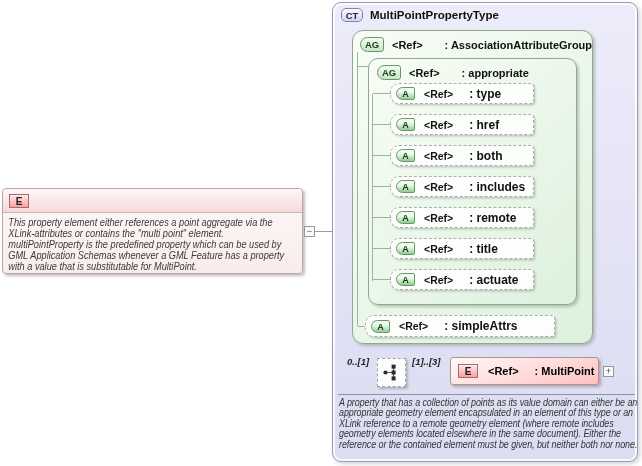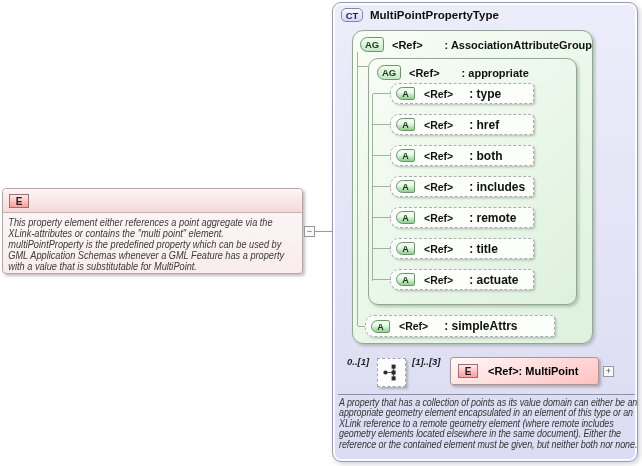--- a/index.html
+++ b/index.html
@@ -75,21 +75,21 @@
     box-shadow:1.5px 1.5px 2px rgba(110,110,110,.4);
     display:flex;align-items:center;justify-content:center;}
 
   
   .mp-box{position:absolute;left:450px;top:357px;width:149px;height:28px;
     display:flex;align-items:center;padding-left:7px;
     background:linear-gradient(160deg,#fff8f8,#ffc2c2);
     border:1px solid #ab9595;border-radius:3px;
     box-shadow:2px 2px 3px rgba(130,105,105,.5);}
   .mp-ref{font-size:11px;font-weight:bold;margin-left:10px;white-space:nowrap;}
-  .mp-name{font-size:11px;font-weight:bold;margin-left:0;white-space:nowrap;}
+  .mp-name{font-size:11px;font-weight:bold;margin-left:16px;white-space:nowrap;}
 
   
   .toggle{position:absolute;width:11px;height:11px;background:#fafafa;
     border:1px solid #979797;color:#4a4a4a;font-size:9px;line-height:8px;
     text-align:center;cursor:pointer;}
 
   
   .ct-sep{position:absolute;left:5px;top:391px;width:297px;height:1px;background:#8f8fae;}
   .ct-ann{position:absolute;left:6px;top:395px;font-size:10.2px;font-style:italic;
     color:#363636;line-height:10.4px;width:340px;letter-spacing:-0.1px;

